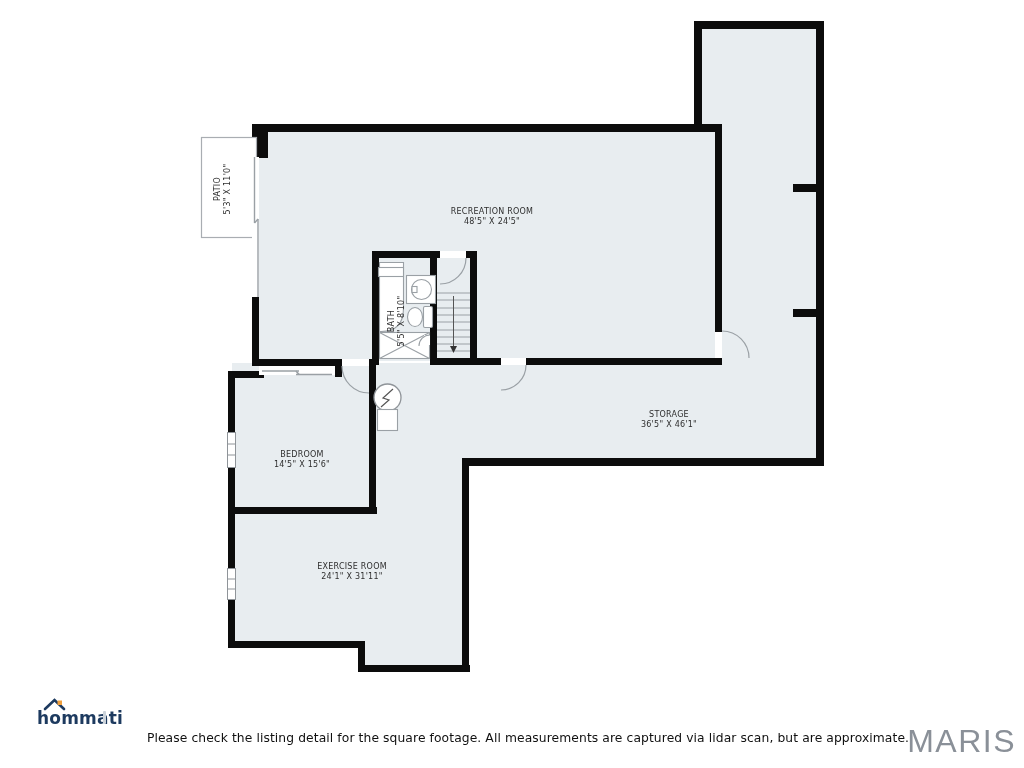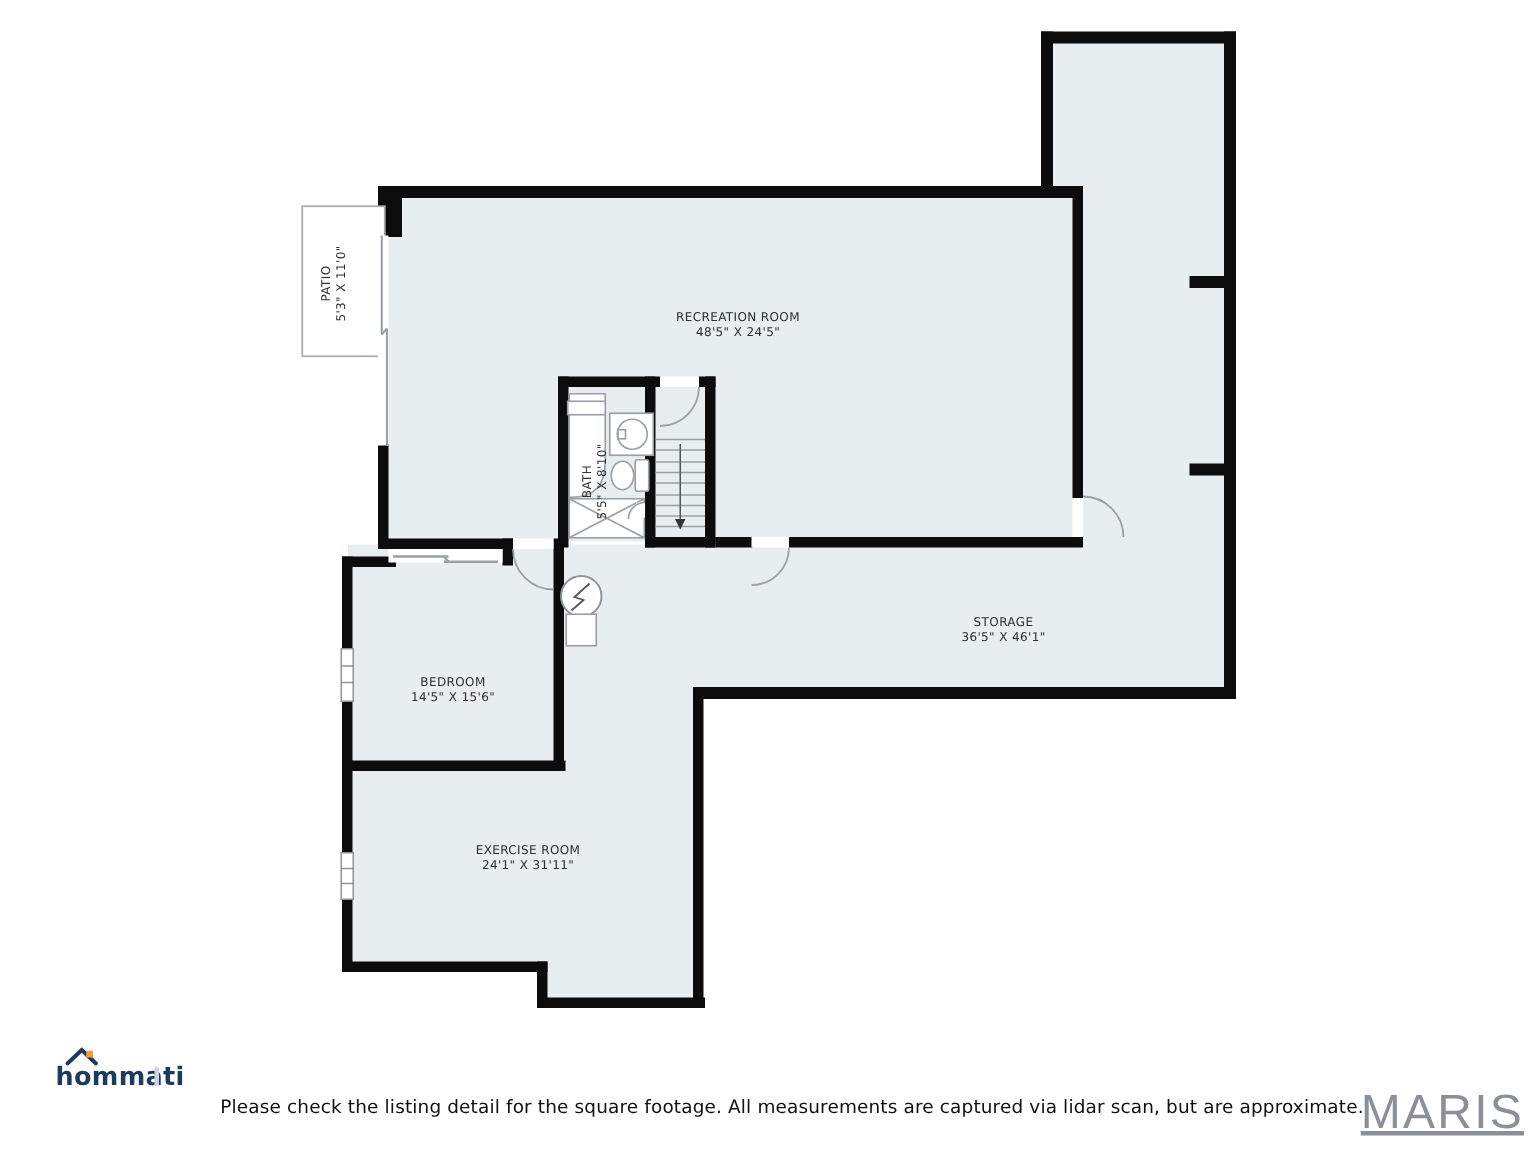--- a/index.html
+++ b/index.html
@@ -8,21 +8,21 @@
   .fill{position:absolute;background:#e8edf0;}
   .w{position:absolute;background:#0c0c0c;}
   svg.overlay{position:absolute;left:0;top:0;}
   .lbl{position:absolute;font-size:8px;line-height:10px;letter-spacing:.25px;color:#2e2e2e;
        text-align:center;white-space:nowrap;transform:translate(-50%,-50%);}
   .lbl.rot{transform:translate(-50%,-50%) rotate(-90deg);}
   .lbl .nm,.lbl .dm{display:block;}
   .disclaimer{position:absolute;left:16px;top:731px;width:100%;text-align:center;
        font-size:12.3px;color:#101010;letter-spacing:.1px;}
   .maris{position:absolute;right:8px;top:723px;font-family:"Liberation Sans",sans-serif;
-       font-size:32px;color:#8a9098;letter-spacing:1.5px;text-decoration:underline;}
+       font-size:32px;color:#8a9098;letter-spacing:1.5px;}
   .logo{position:absolute;left:37px;top:697px;width:84px;height:36px;}
   .logo .txt{position:absolute;left:0;top:11px;font-weight:bold;font-size:17px;
        color:#1d3a5f;letter-spacing:.2px;}
   .logo .tm{position:absolute;left:66px;top:14px;width:3px;height:13px;background:#ccd3da;border-radius:1px;}
 </style>
 </head>
 <body>
 
 <div id="stage">
 

